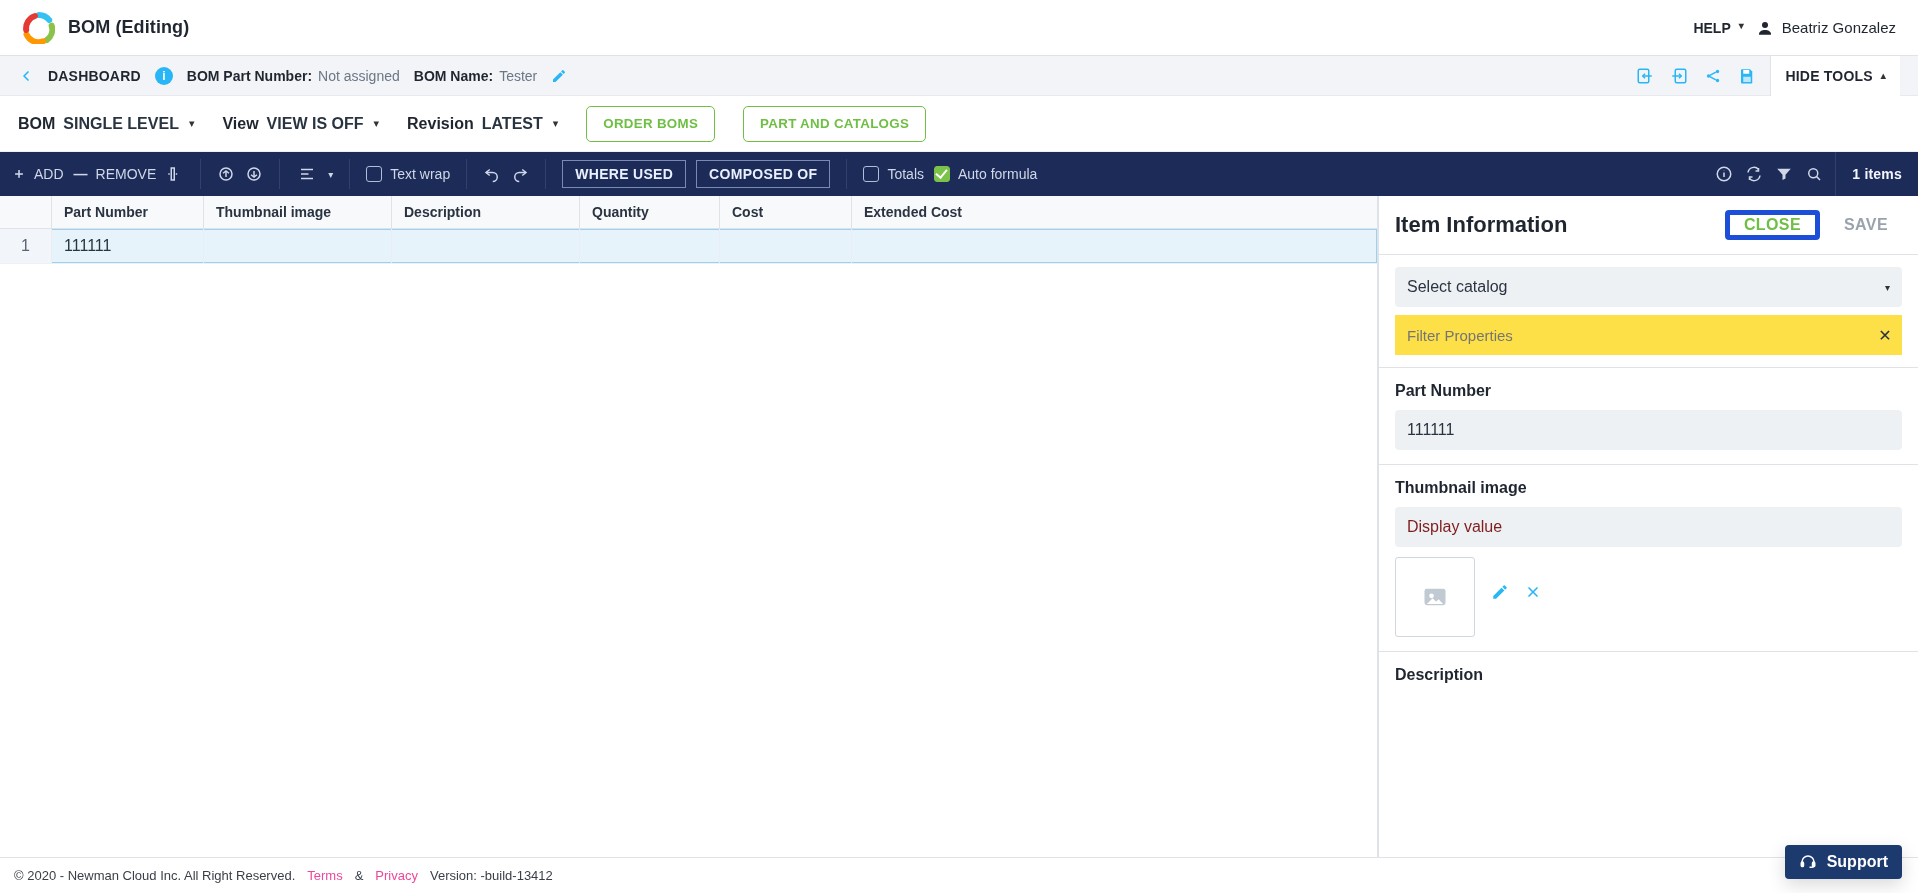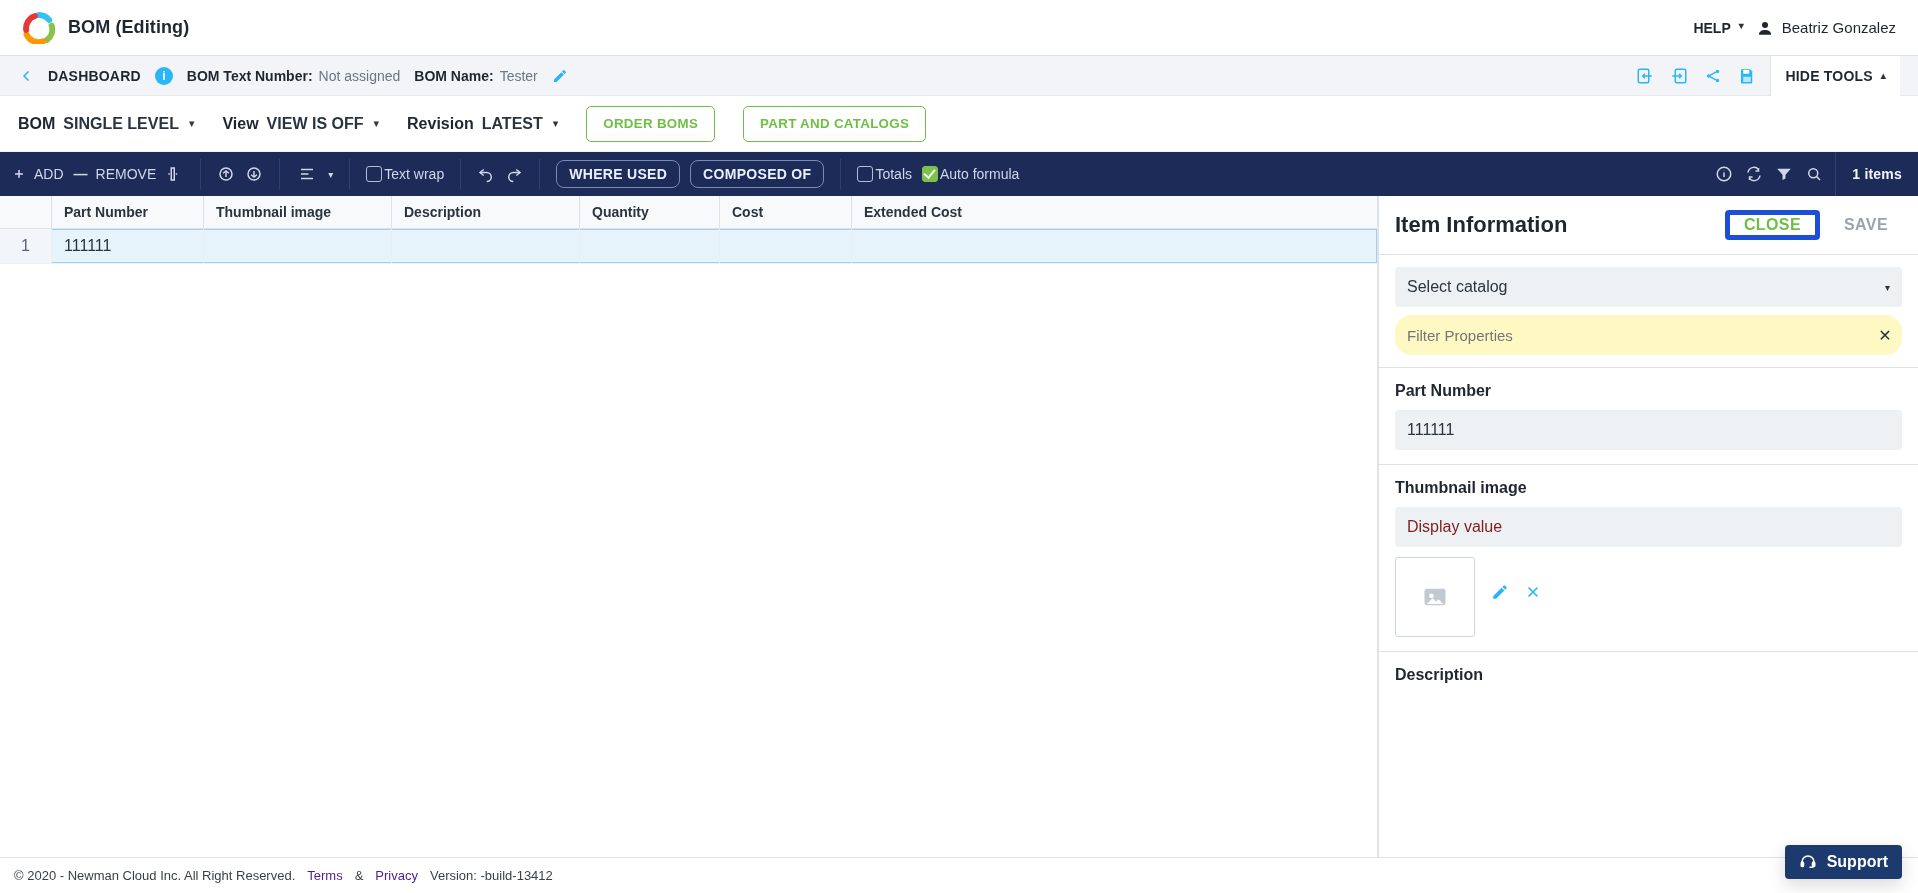--- a/index.html
+++ b/index.html
@@ -79,24 +79,24 @@
   .toolbar{
     height:44px;background:var(--navy);color:#cfd7e8;display:flex;align-items:center;
     font-size:14px;
   }
   .tseg{display:flex;align-items:center;gap:10px;padding:0 12px;height:100%}
   .tsep{width:1px;height:70%;background:#30406f;margin:0 4px}
   .taction{display:flex;align-items:center;gap:8px;cursor:pointer}
   .taction .plus{font-weight:800}
   .taction .minus{font-weight:800}
   .tbtn{
-    border:1px solid #7a8ab2;border-radius:8px;color:#eaf0ff;height:28px;
+    border:1px solid #7a8ab2;border-radius:0;color:#eaf0ff;height:28px;
     display:inline-flex;align-items:center;padding:0 12px;font-weight:800;letter-spacing:.3px;
   }
-  .ck{display:inline-flex;align-items:flex-start;gap:2px}
+  .ck{display:inline-flex;align-items:flex-start;gap:8px}
   .ck .box{width:16px;height:16px;border:1.5px solid #b2bdd9;border-radius:3px;display:inline-block}
   .ck.checked .box{background:#7bc24a;border-color:#7bc24a;position:relative}
   .ck.checked .box::after{content:"";position:absolute;left:3px;top:0px;width:5px;height:9px;border:2px solid #fff;border-top:0;border-left:0;transform:rotate(40deg)}
   .toolbar .spacer{flex:1}
   .right-tools{display:flex;align-items:center;gap:12px;padding:0 12px}
   .right-tools .icn{font-size:16px;cursor:pointer}
   .items-count{
     padding:0 16px;font-weight:800;color:#f3f6ff;letter-spacing:.2px;
     border-left:1px solid #30406f;height:100%;display:flex;align-items:center;
   }
@@ -134,21 +134,21 @@
   .pill{
     height:30px;display:inline-flex;align-items:center;justify-content:center;
     padding:0 14px;border-radius:4px;font-weight:800;letter-spacing:.4px
   }
   .pill.close{border:5px solid #1d4ed8;color:var(--green);cursor:pointer}
   .pill.save{color:#9aa3ad;cursor:pointer}
   .select{
     margin:12px 16px 8px;height:40px;border-radius:4px;background:#eef1f4;display:flex;align-items:center;padding:0 12px;color:#2a3441;justify-content:space-between;cursor:pointer
   }
   .filter{
-    margin:0 16px 12px;display:flex;align-items:center;border-radius:16px;background:#fef9c3;justify-content:center;
+    margin:0 16px 12px;display:flex;align-items:center;border-radius:0;background:#fde047;justify-content:center;
   }
   .filter input{
     flex:1;border:0;background:transparent;height:40px;padding:0 12px;color:#2a3441;font-size:15px;outline:none
   }
   .filter .clear{width:34px;text-align:center;cursor:pointer;color:#2a3441}
   .group{border-top:1px solid var(--line);padding:14px 16px}
   .group-label{font-weight:800;margin-bottom:10px}
   .value-box{
     height:40px;border-radius:4px;background:#eef1f4;display:flex;align-items:center;padding:0 12px;color:#2a3441
   }
@@ -159,21 +159,21 @@
   .thumb-actions{display:flex;align-items:center;gap:16px}
   .thumb-actions .a{color:var(--blue);cursor:pointer}
   .input-line{
     height:40px;border-radius:4px;background:#eef1f4;display:flex;align-items:center;padding:0 12px;color:#8b95a3
   }
   
   .footer{
     height:36px;display:flex;align-items:center;gap:12px;padding:0 14px;
     border-top:1px solid var(--line);font-size:13px;color:#3a3f47;background:#fff
   }
-  .footer .terms{color:#4c1d95}
+  .footer .terms{color:#ec4899}
   .footer .amp{color:#3a3f47}
   
   .support{
     position:absolute;right:16px;bottom:14px;background:#1c3a6e;color:#fff;
     height:34px;border-radius:4px;display:flex;align-items:center;gap:10px;padding:0 14px;font-weight:700;
     box-shadow:0 6px 18px rgba(0,0,0,.15);cursor:pointer
   }
   
   .svg-icn{display:inline-flex;align-items:center;justify-content:center}
   
@@ -212,21 +212,21 @@
 
   <div class="contextbar">
     <span class="back-arrow svg-icn">
       <svg width="16" height="16" viewBox="0 0 24 24" fill="none" stroke="#29b6f6" stroke-width="2.5" stroke-linecap="round" stroke-linejoin="round">
           <path d="M15 6l-6 6 6 6"></path>
         </svg>
     </span>
     <div class="ctx-title">DASHBOARD</div>
     <span class="info-circle">i</span>
     <div class="kv">
-      <span class="label">BOM Text Number:</span>
+      <span class="label">BOM Part Number:</span>
       <span class="value">Not assigned</span>
     </div>
     <div class="kv">
       <span class="label">BOM Name:</span>
       <span class="value">Tester</span>
     </div>
     <span class="pencil svg-icn">
       <svg width="16" height="16" viewBox="0 0 24 24" fill="#29b6f6">
           <path d="M3 17.25V21h3.75L17.81 9.94l-3.75-3.75L3 17.25zM20.71 7.04a1 1 0 0 0 0-1.41l-2.34-2.34a1 1 0 0 0-1.41 0l-1.83 1.83 3.75 3.75 1.83-1.83z"></path>
         </svg>

